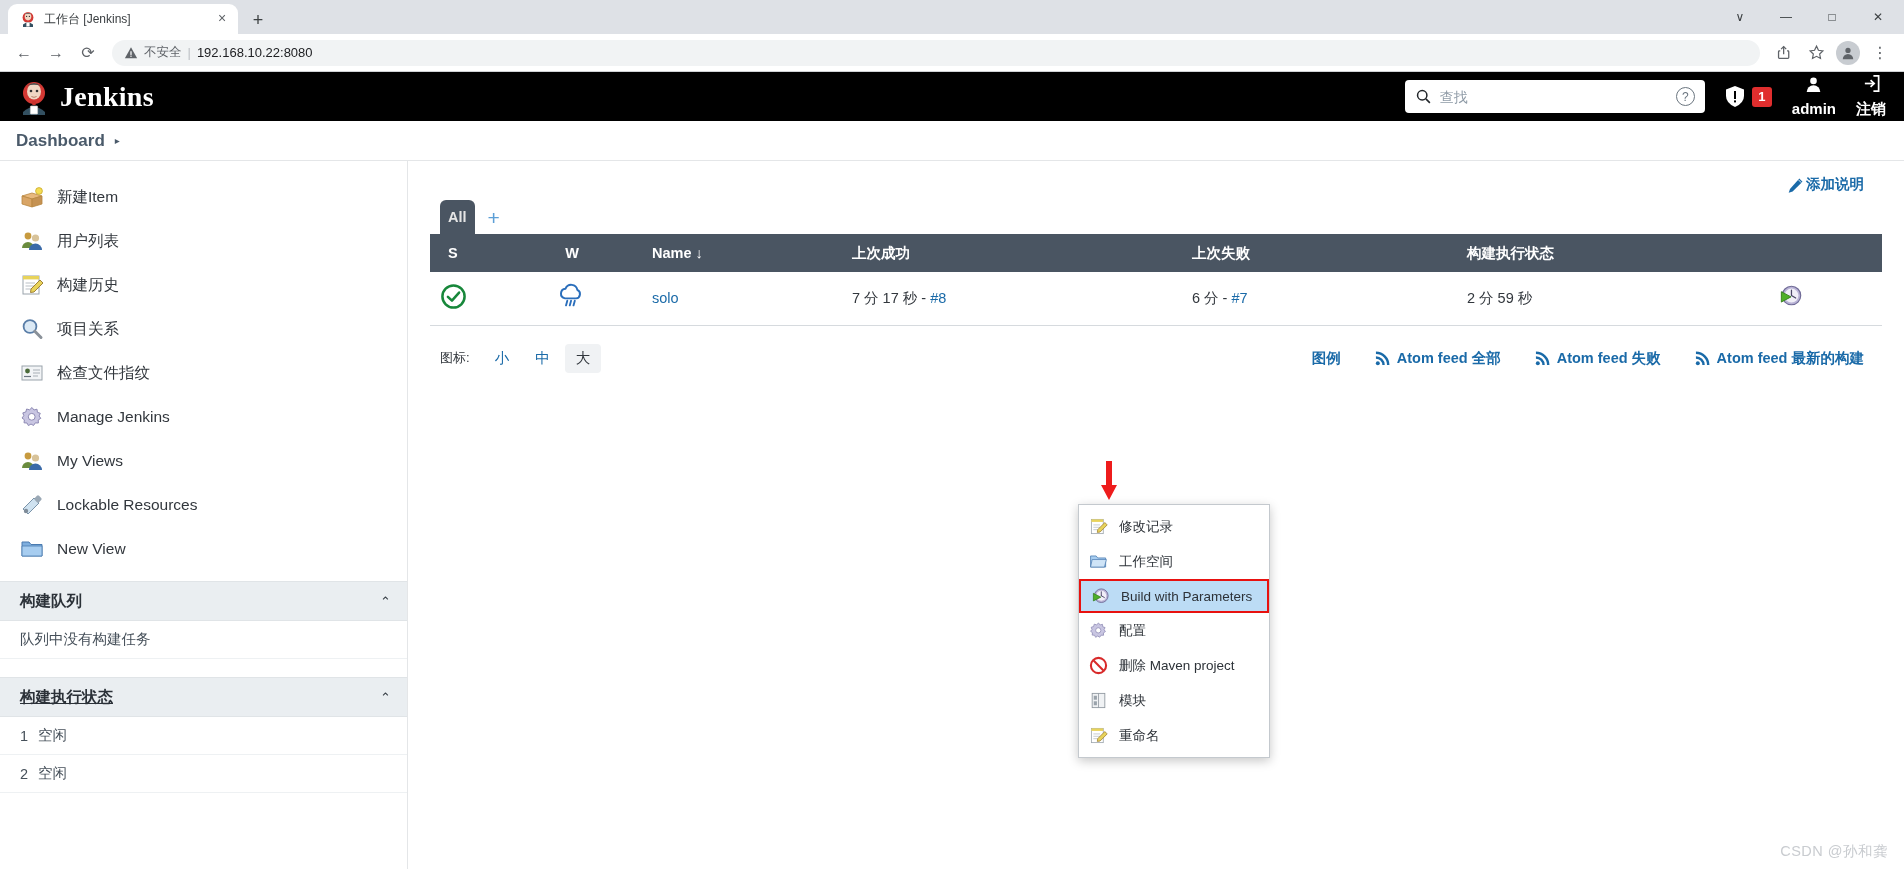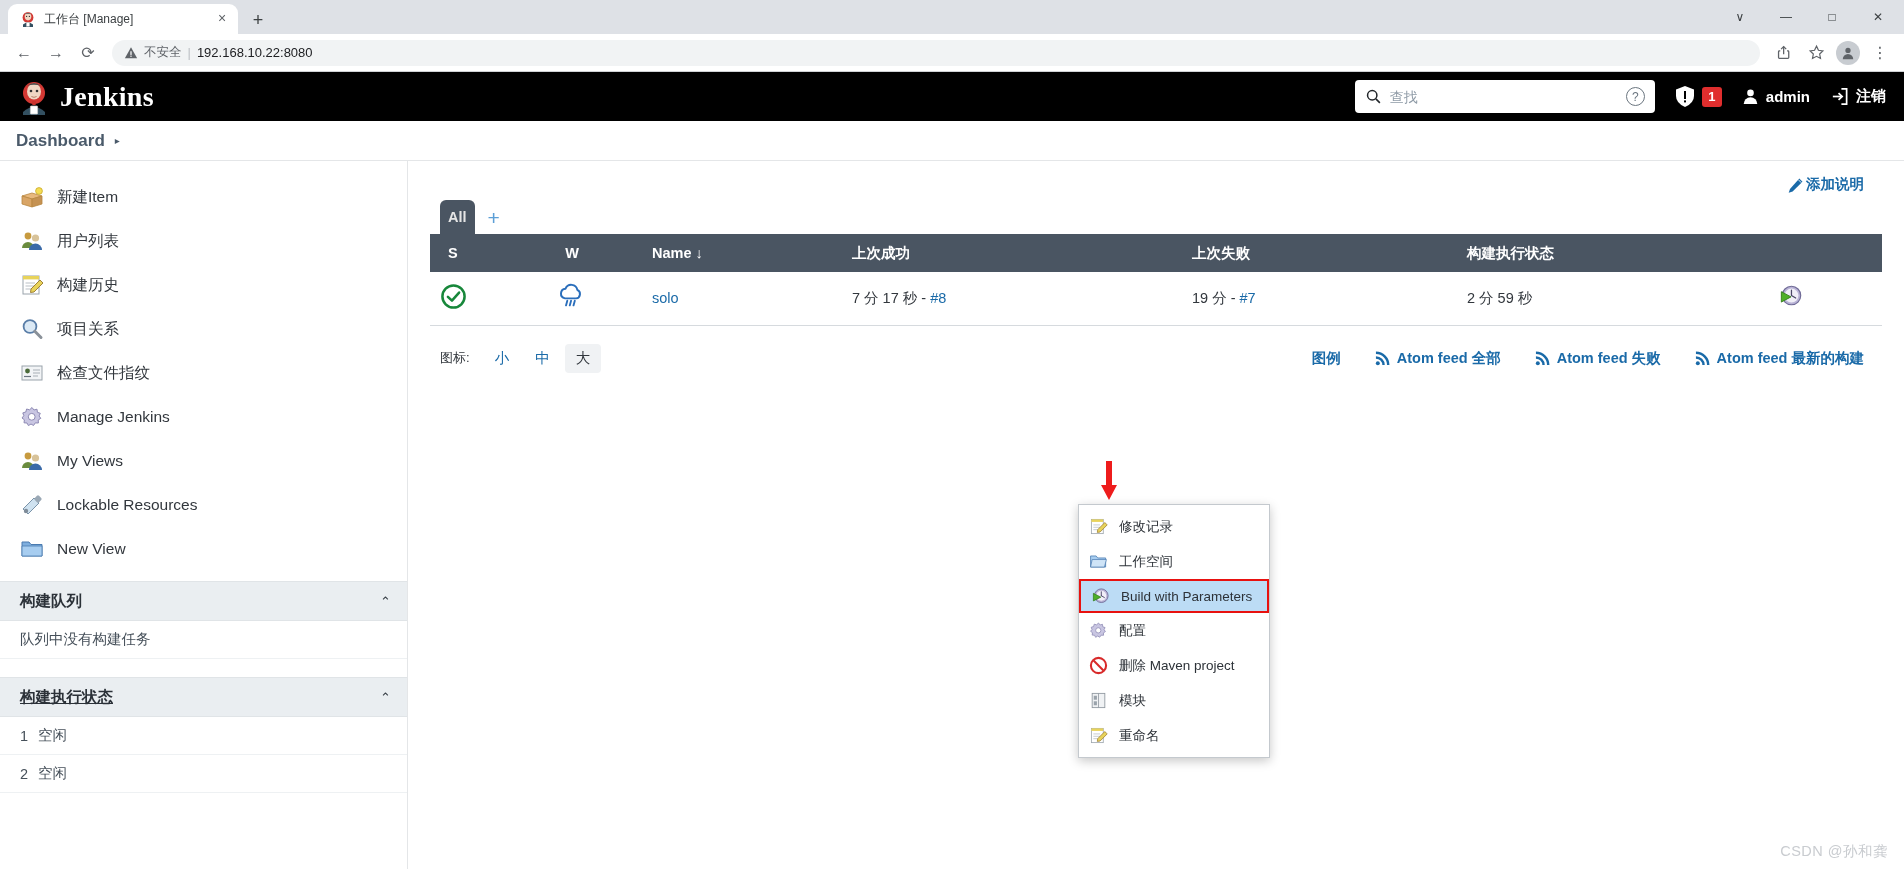--- a/index.html
+++ b/index.html
@@ -94,21 +94,21 @@
     justify-content: center; cursor: pointer; flex: none;
   }
   .jk-alert { display: flex; align-items: center; gap: 7px; cursor: pointer; }
   .badge-red {
     background: #e02e2e; color: #fff; font-size: 13px; font-weight: bold;
     min-width: 20px; height: 20px; border-radius: 3px; display: flex;
     align-items: center; justify-content: center; padding: 0 5px;
   }
   .jk-user, .jk-logout {
     display: flex; align-items: center; gap: 7px; color: #fff;
-    font-size: 15px; font-weight: bold; cursor: pointer; white-space: nowrap;
+    font-size: 15px; font-weight: bold; cursor: pointer; white-space: nowrap; flex-direction: column;
   }
 
   
   .breadcrumb-bar {
     height: 40px; background: #fff; border-bottom: 1px solid #e4e6e8;
     display: flex; align-items: center; padding-left: 16px; gap: 10px;
   }
   .crumb {
     font-size: 17px; font-weight: bold; color: #4a5a6a; cursor: pointer;
   }
@@ -237,21 +237,21 @@
     <div class="tab">
       <svg class="tab-favicon" viewBox="0 0 16 16">
         <ellipse cx="8" cy="6.4" rx="5.4" ry="5.4" fill="#d33833"></ellipse>
         <ellipse cx="8" cy="5.6" rx="3.3" ry="3.8" fill="#f0d7c4"></ellipse>
         <path d="M4.8 3.2 Q8 0.6 11.2 3.2 Q8 2.2 4.8 3.2Z" fill="#4a4a4a"></path>
         <circle cx="6.6" cy="5.4" r=".65" fill="#333"></circle>
         <circle cx="9.4" cy="5.4" r=".65" fill="#333"></circle>
         <path d="M3 13.6 Q8 9.2 13 13.6 L13 16 L3 16Z" fill="#335061"></path>
         <rect x="6.4" y="11.4" width="3.2" height="4" fill="#fff" stroke="#bbb" stroke-width=".4"></rect>
       </svg>
-      <div class="tab-title">工作台 [Manage]</div>
+      <div class="tab-title">工作台 [Jenkins]</div>
       <div class="tab-close">×</div>
     </div>
     <div class="tab-new">+</div>
     <div class="win-controls">
       <div class="win-btn">∨</div>
       <div class="win-btn">—</div>
       <div class="win-btn">□</div>
       <div class="win-btn">✕</div>
     </div>
   </div>
@@ -508,21 +508,21 @@
               <path d="M19 18.5 L17.6 23.5" stroke="#2a6ebb" stroke-width="2" stroke-linecap="round"></path>
             </svg>
           </td>
           <td class="c-nm">
             <span class="job-link">solo</span>
           </td>
           <td class="c-ls">
             <span>7 分 17 秒 - </span><span class="blue-num">#8</span>
           </td>
           <td class="c-lf">
-            <span>19 分 - </span><span class="blue-num">#7</span>
+            <span>6 分 - </span><span class="blue-num">#7</span>
           </td>
           <td class="c-ld">2 分 59 秒</td>
           <td class="go-cell">
             <svg width="27" height="27" viewBox="0 0 28 28">
               <circle cx="15" cy="13" r="9.6" fill="#b9b3d6" stroke="#6f6a96" stroke-width="1.2"></circle>
               <circle cx="15" cy="13" r="7.2" fill="#f0eef7"></circle>
               <path d="M15 13 L15 7.4 M15 13 L19.4 15.6" stroke="#4a4766" stroke-width="1.3" stroke-linecap="round"></path>
               <path d="M4.5 9 L14.5 14.4 L4.5 19.8Z" fill="#4fb028" stroke="#2f7a16" stroke-width=".9"></path>
             </svg>
           </td>

